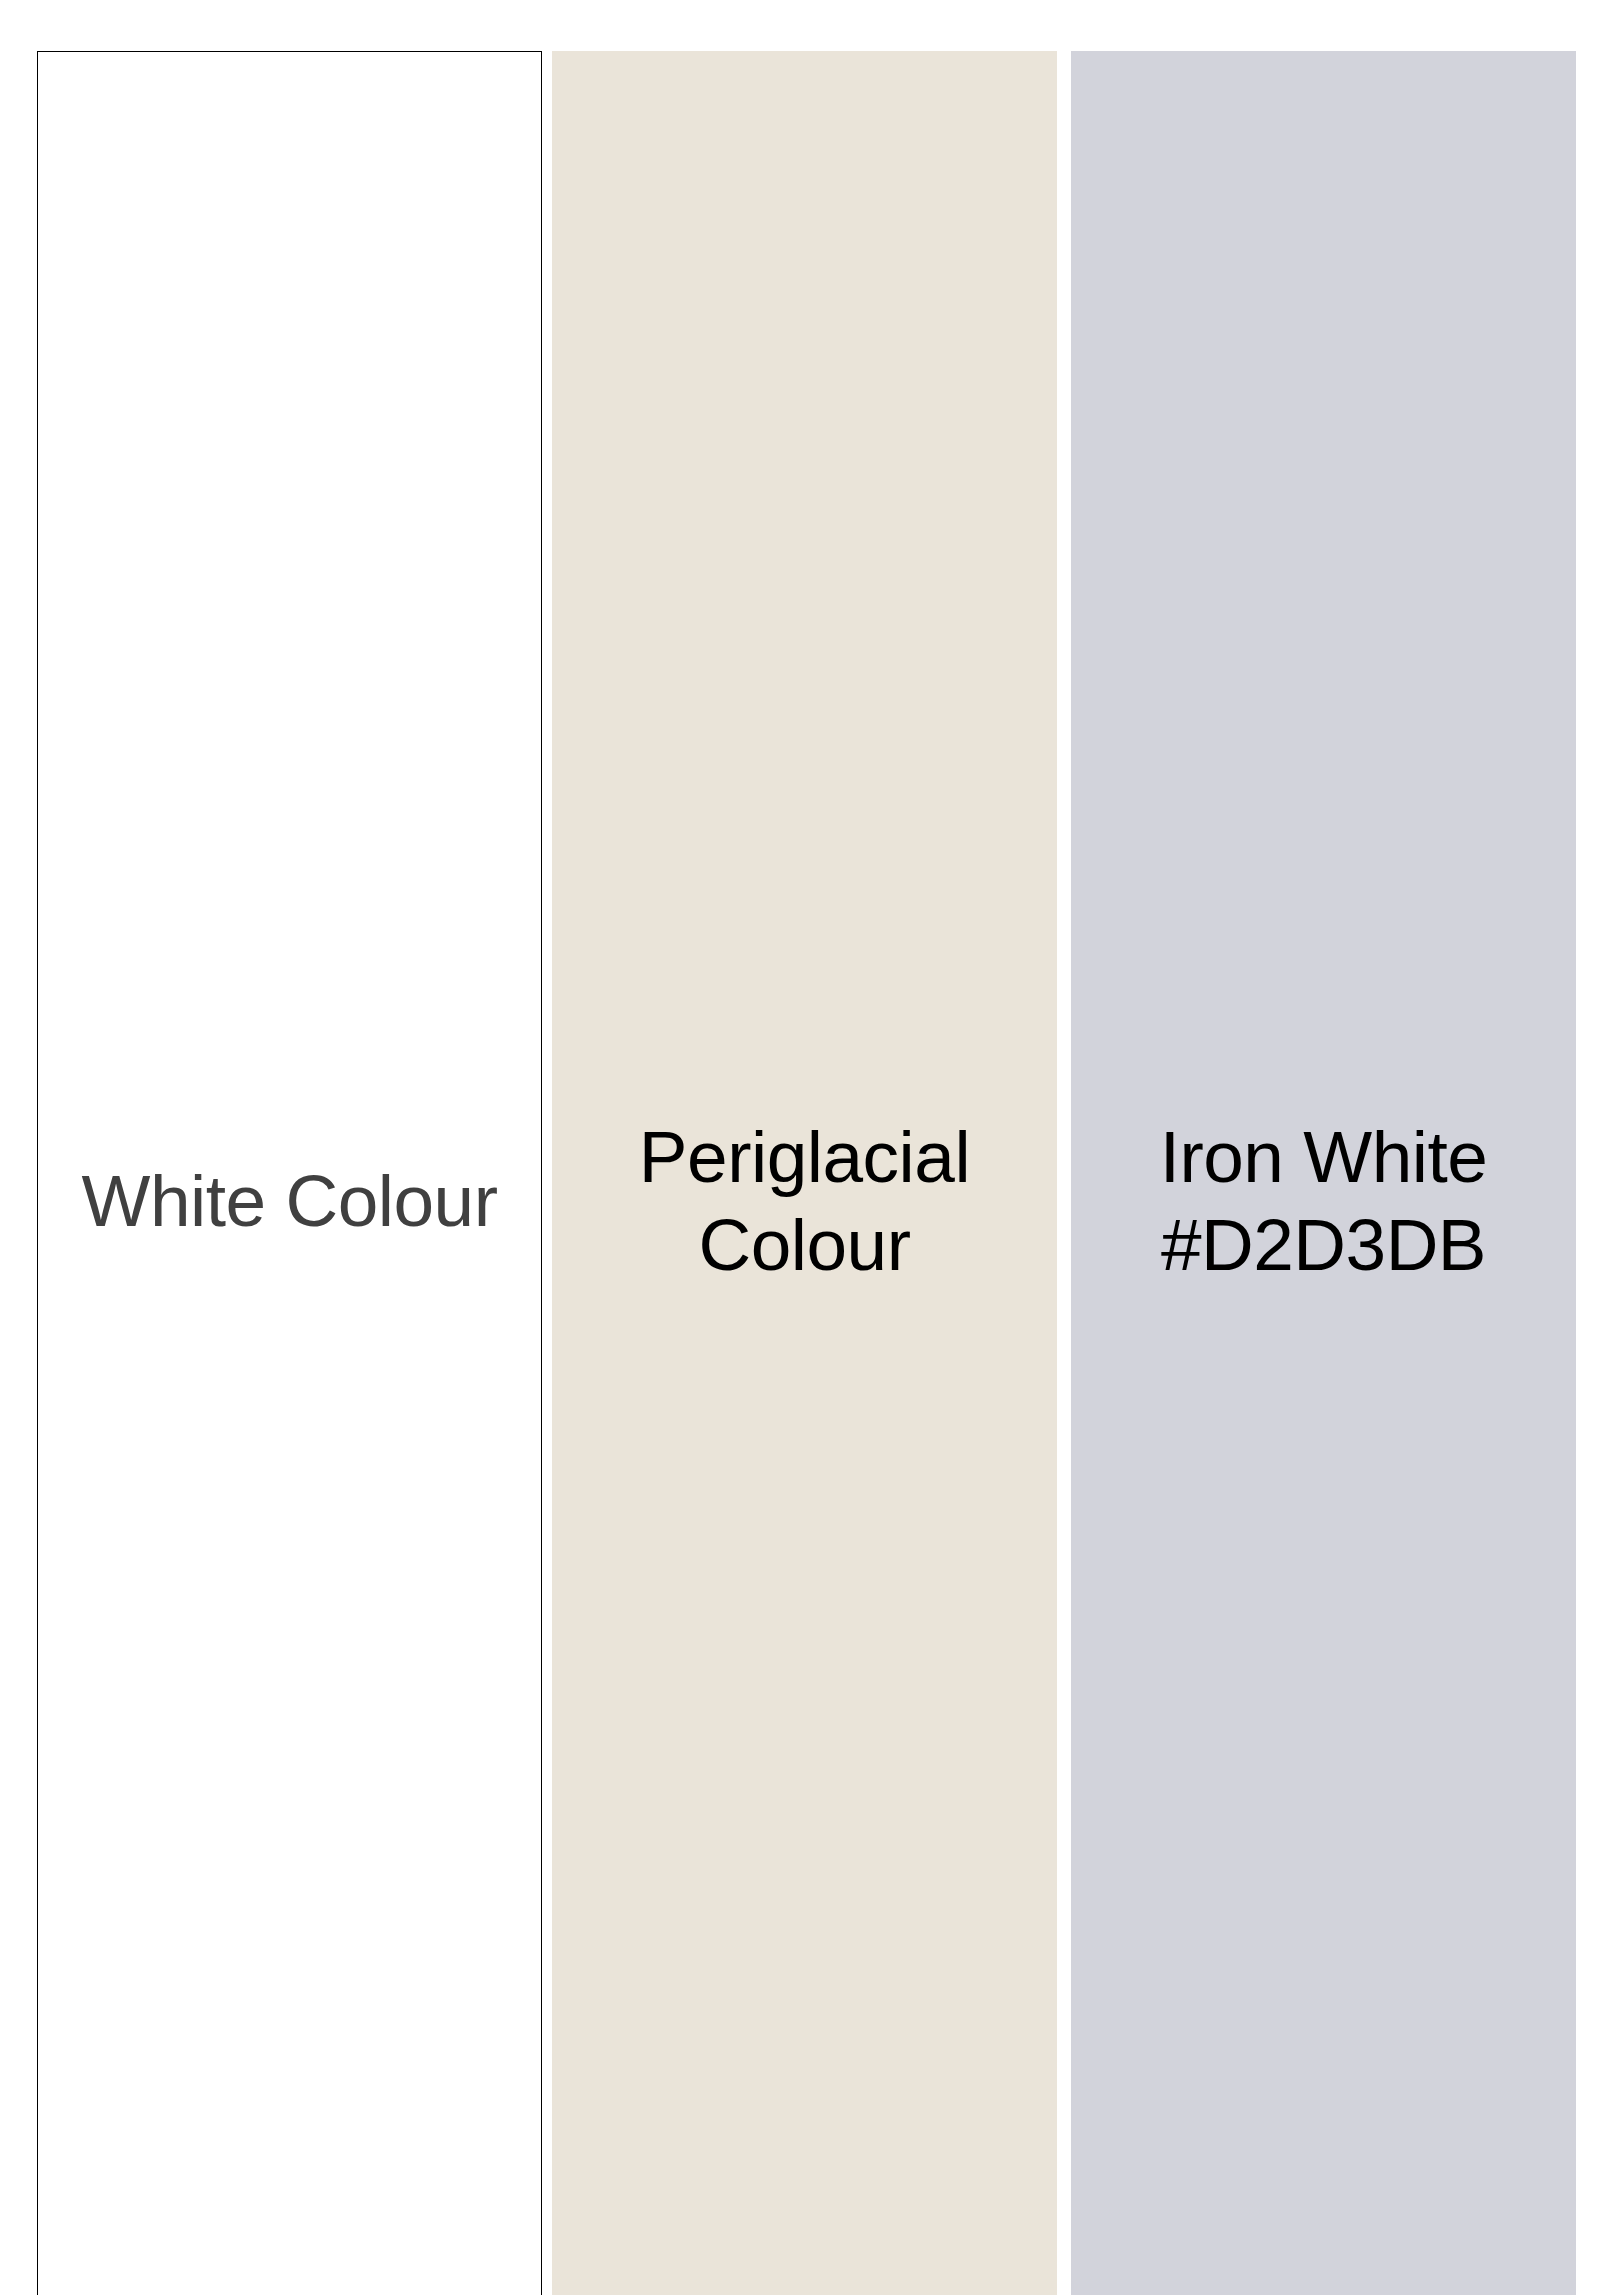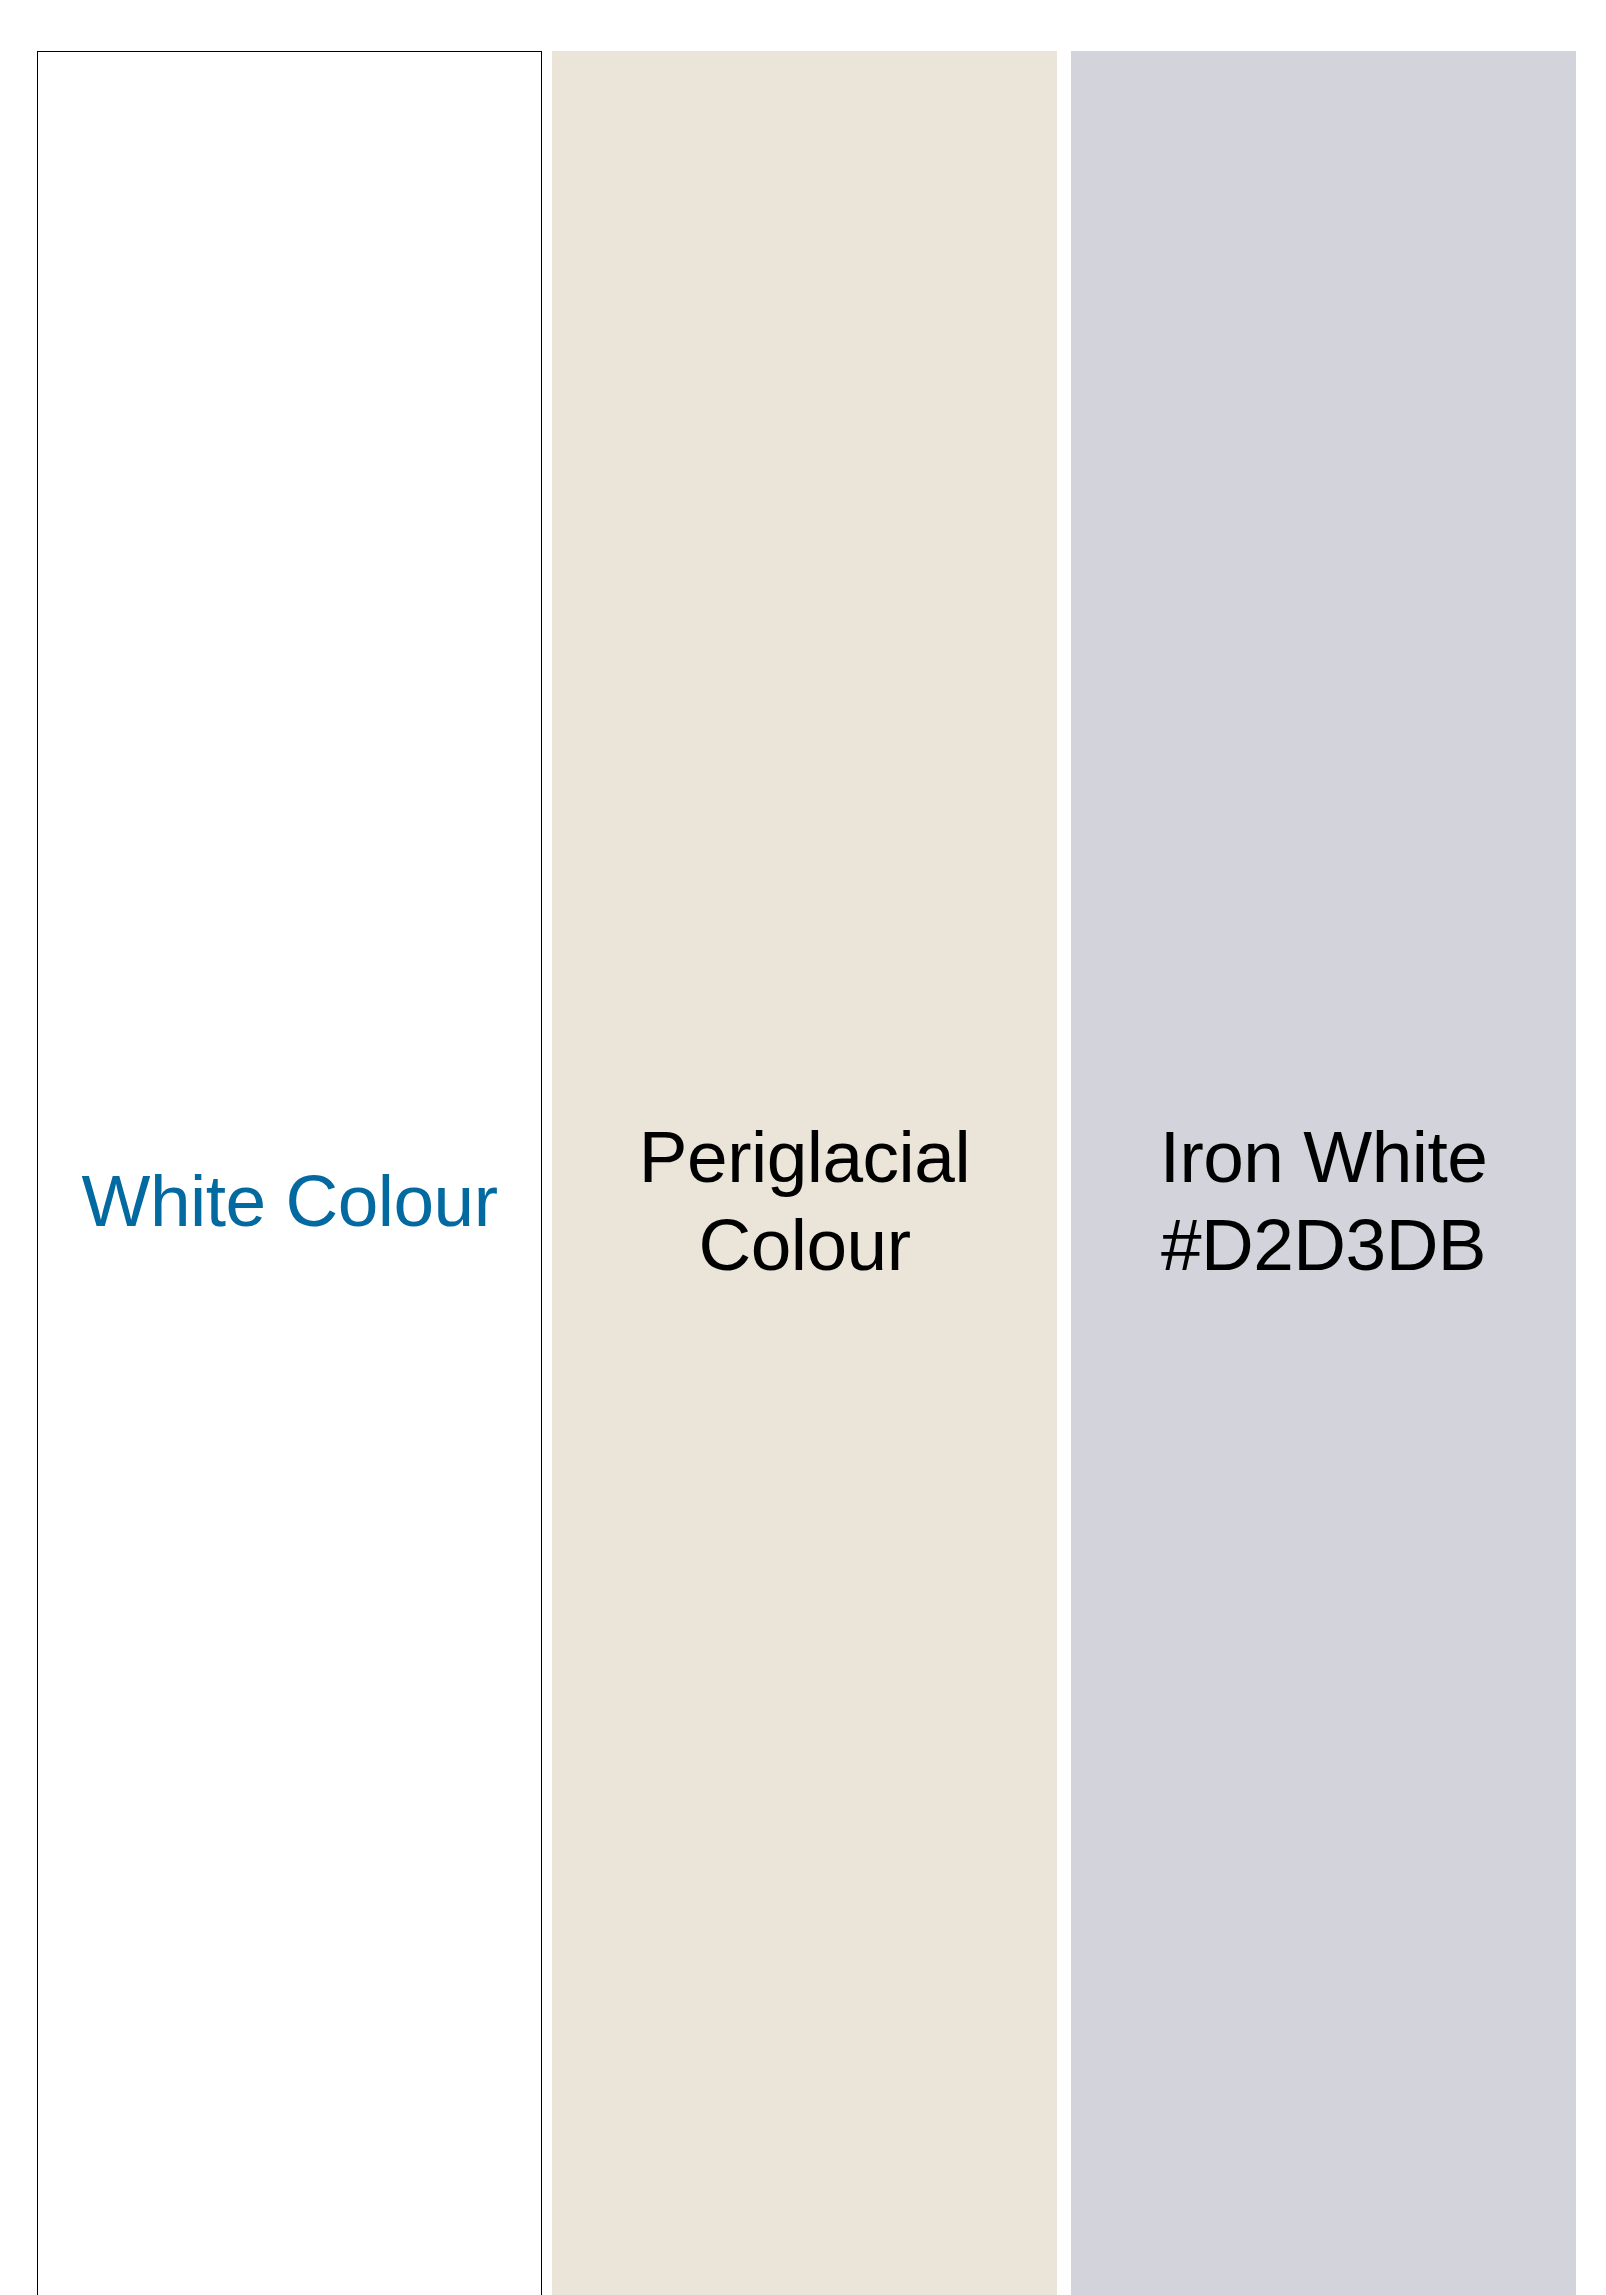--- a/index.html
+++ b/index.html
@@ -77,21 +77,21 @@
     max-width: 349px;
     margin: 14px auto;
   }
 </style>
 </head>
 <body>
 
 <div id="palette-board">
 
   <div class="swatch" id="swatch-white" style="background: rgb(255, 255, 255); border: 1.4px solid rgb(0, 0, 0);">
-    <div class="swatch-label" style="color: #0369a1;">
+    <div class="swatch-label" style="color: #404040;">
       <span class="swatch-name">White Colour</span>
     </div>
   </div>
 
   <div class="swatch" id="swatch-periglacial" style="background: rgb(234, 228, 217);">
     <div class="swatch-label" style="color: rgb(0, 0, 0);">
       <span class="swatch-name">Periglacial Colour</span>
     </div>
   </div>
 

